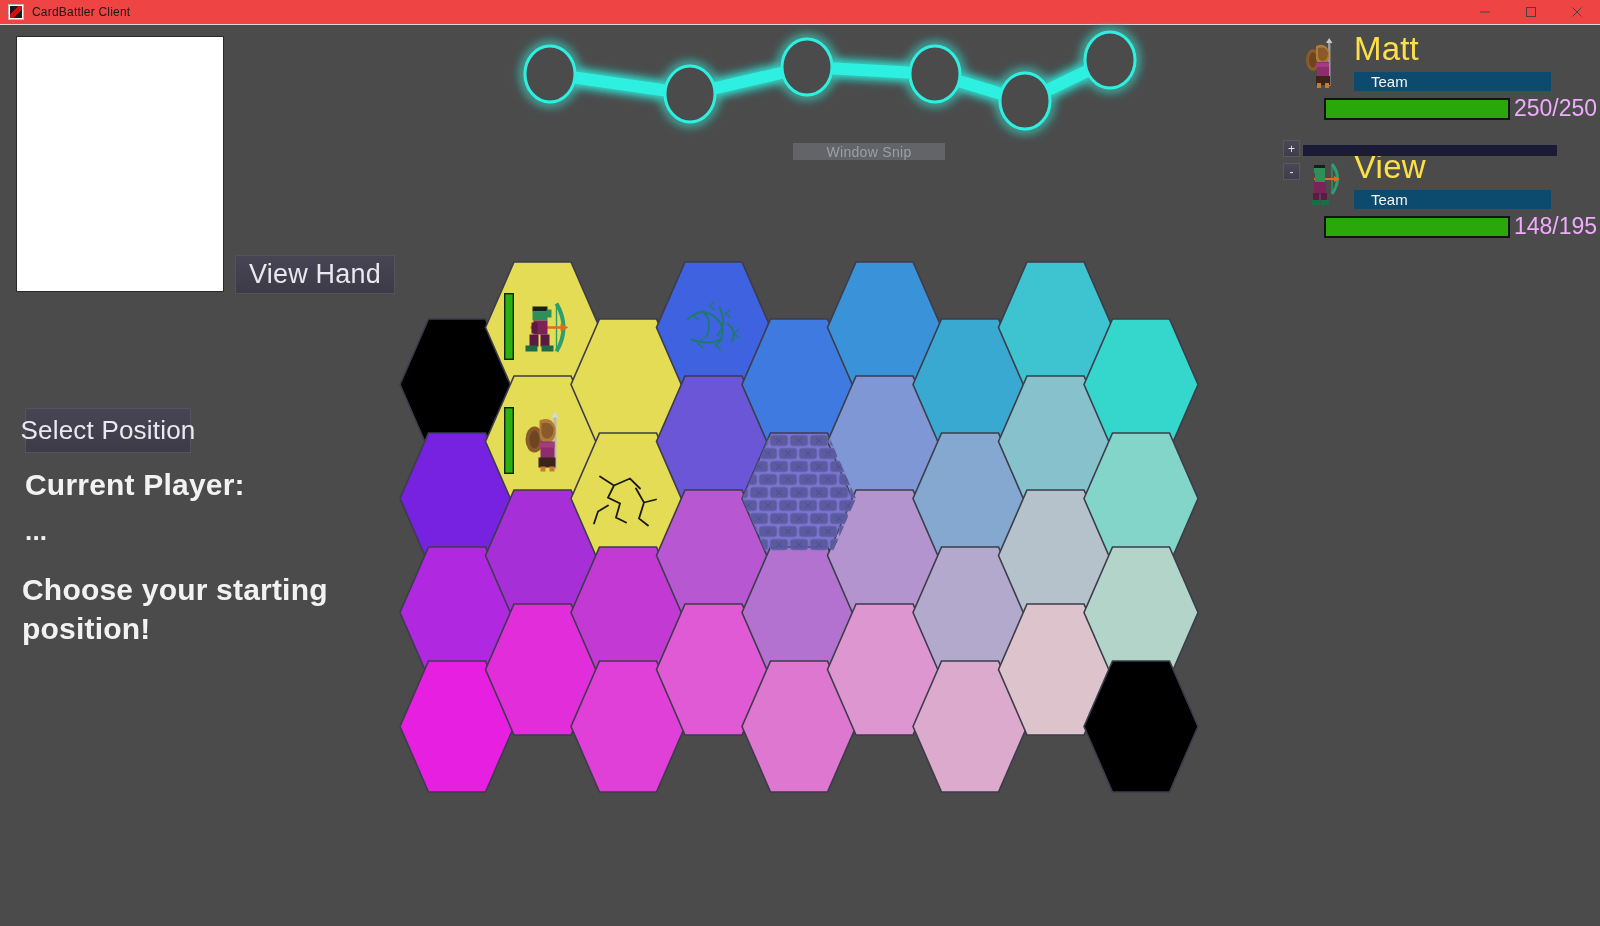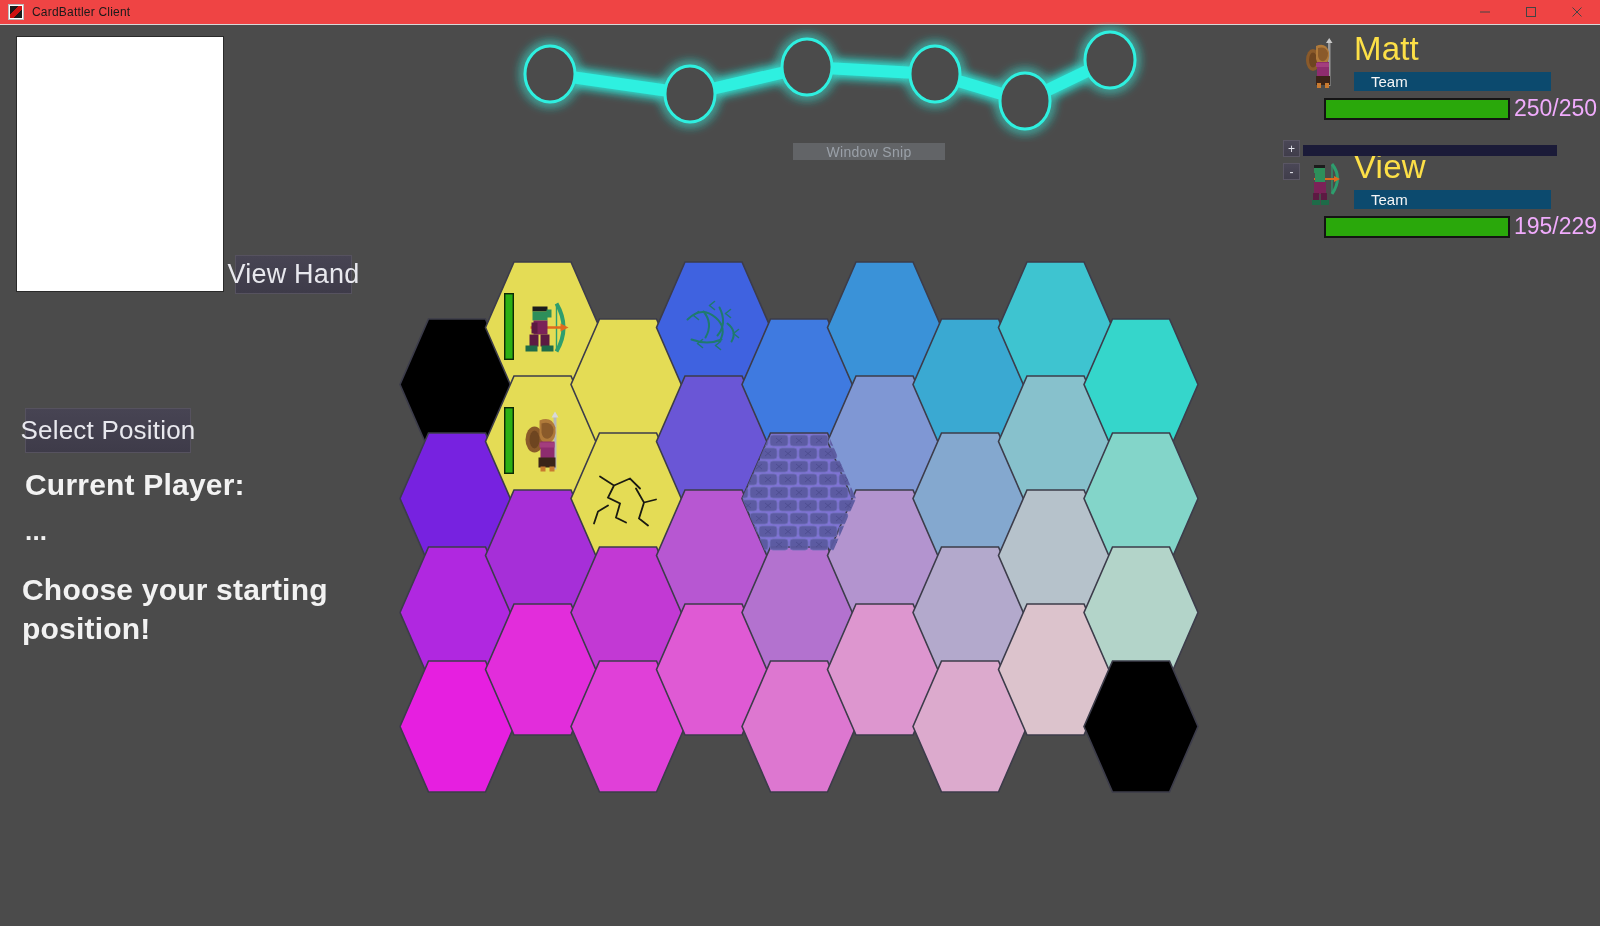--- a/index.html
+++ b/index.html
@@ -72,21 +72,21 @@
     font-size: 27px;
     font-weight: 400;
     display: flex; align-items: center; justify-content: center;
     box-sizing: border-box;
     white-space: nowrap;
     cursor: pointer;
     letter-spacing: .2px;
   }
   #view-hand-btn {
     left: 235px; top: 255px;
-    width: 117px; height: 39px;
+    width: 160px; height: 39px;
   }
   #select-position-btn {
     left: 25px; top: 408px;
     width: 166px; height: 45px;
     font-size: 26px;
   }
 
   
   .status-text {
     position: absolute;
@@ -526,21 +526,21 @@
           <rect x="19" y="39" width="6" height="8" fill="#5c1a42"></rect>
           <rect x="10" y="46" width="8" height="5" fill="#1e6b48"></rect>
           <rect x="19" y="46" width="8" height="5" fill="#1e6b48"></rect>
         </svg>
       </div>
       <div class="p-name">View</div>
       <div class="p-team">Team</div>
       <div class="p-hpwrap">
         <div class="p-hpfill" id="hp1" style="width: 100%; background: rgb(42, 168, 11);"></div>
       </div>
-      <div class="p-hptext">195/229</div>
+      <div class="p-hptext">148/195</div>
     </div>
   </div>
 
   <div class="mid-bar"></div>
   <div class="step-btn" id="step-plus">+</div>
   <div class="step-btn" id="step-minus">-</div>
 
 </div>
 
 </body></html>

